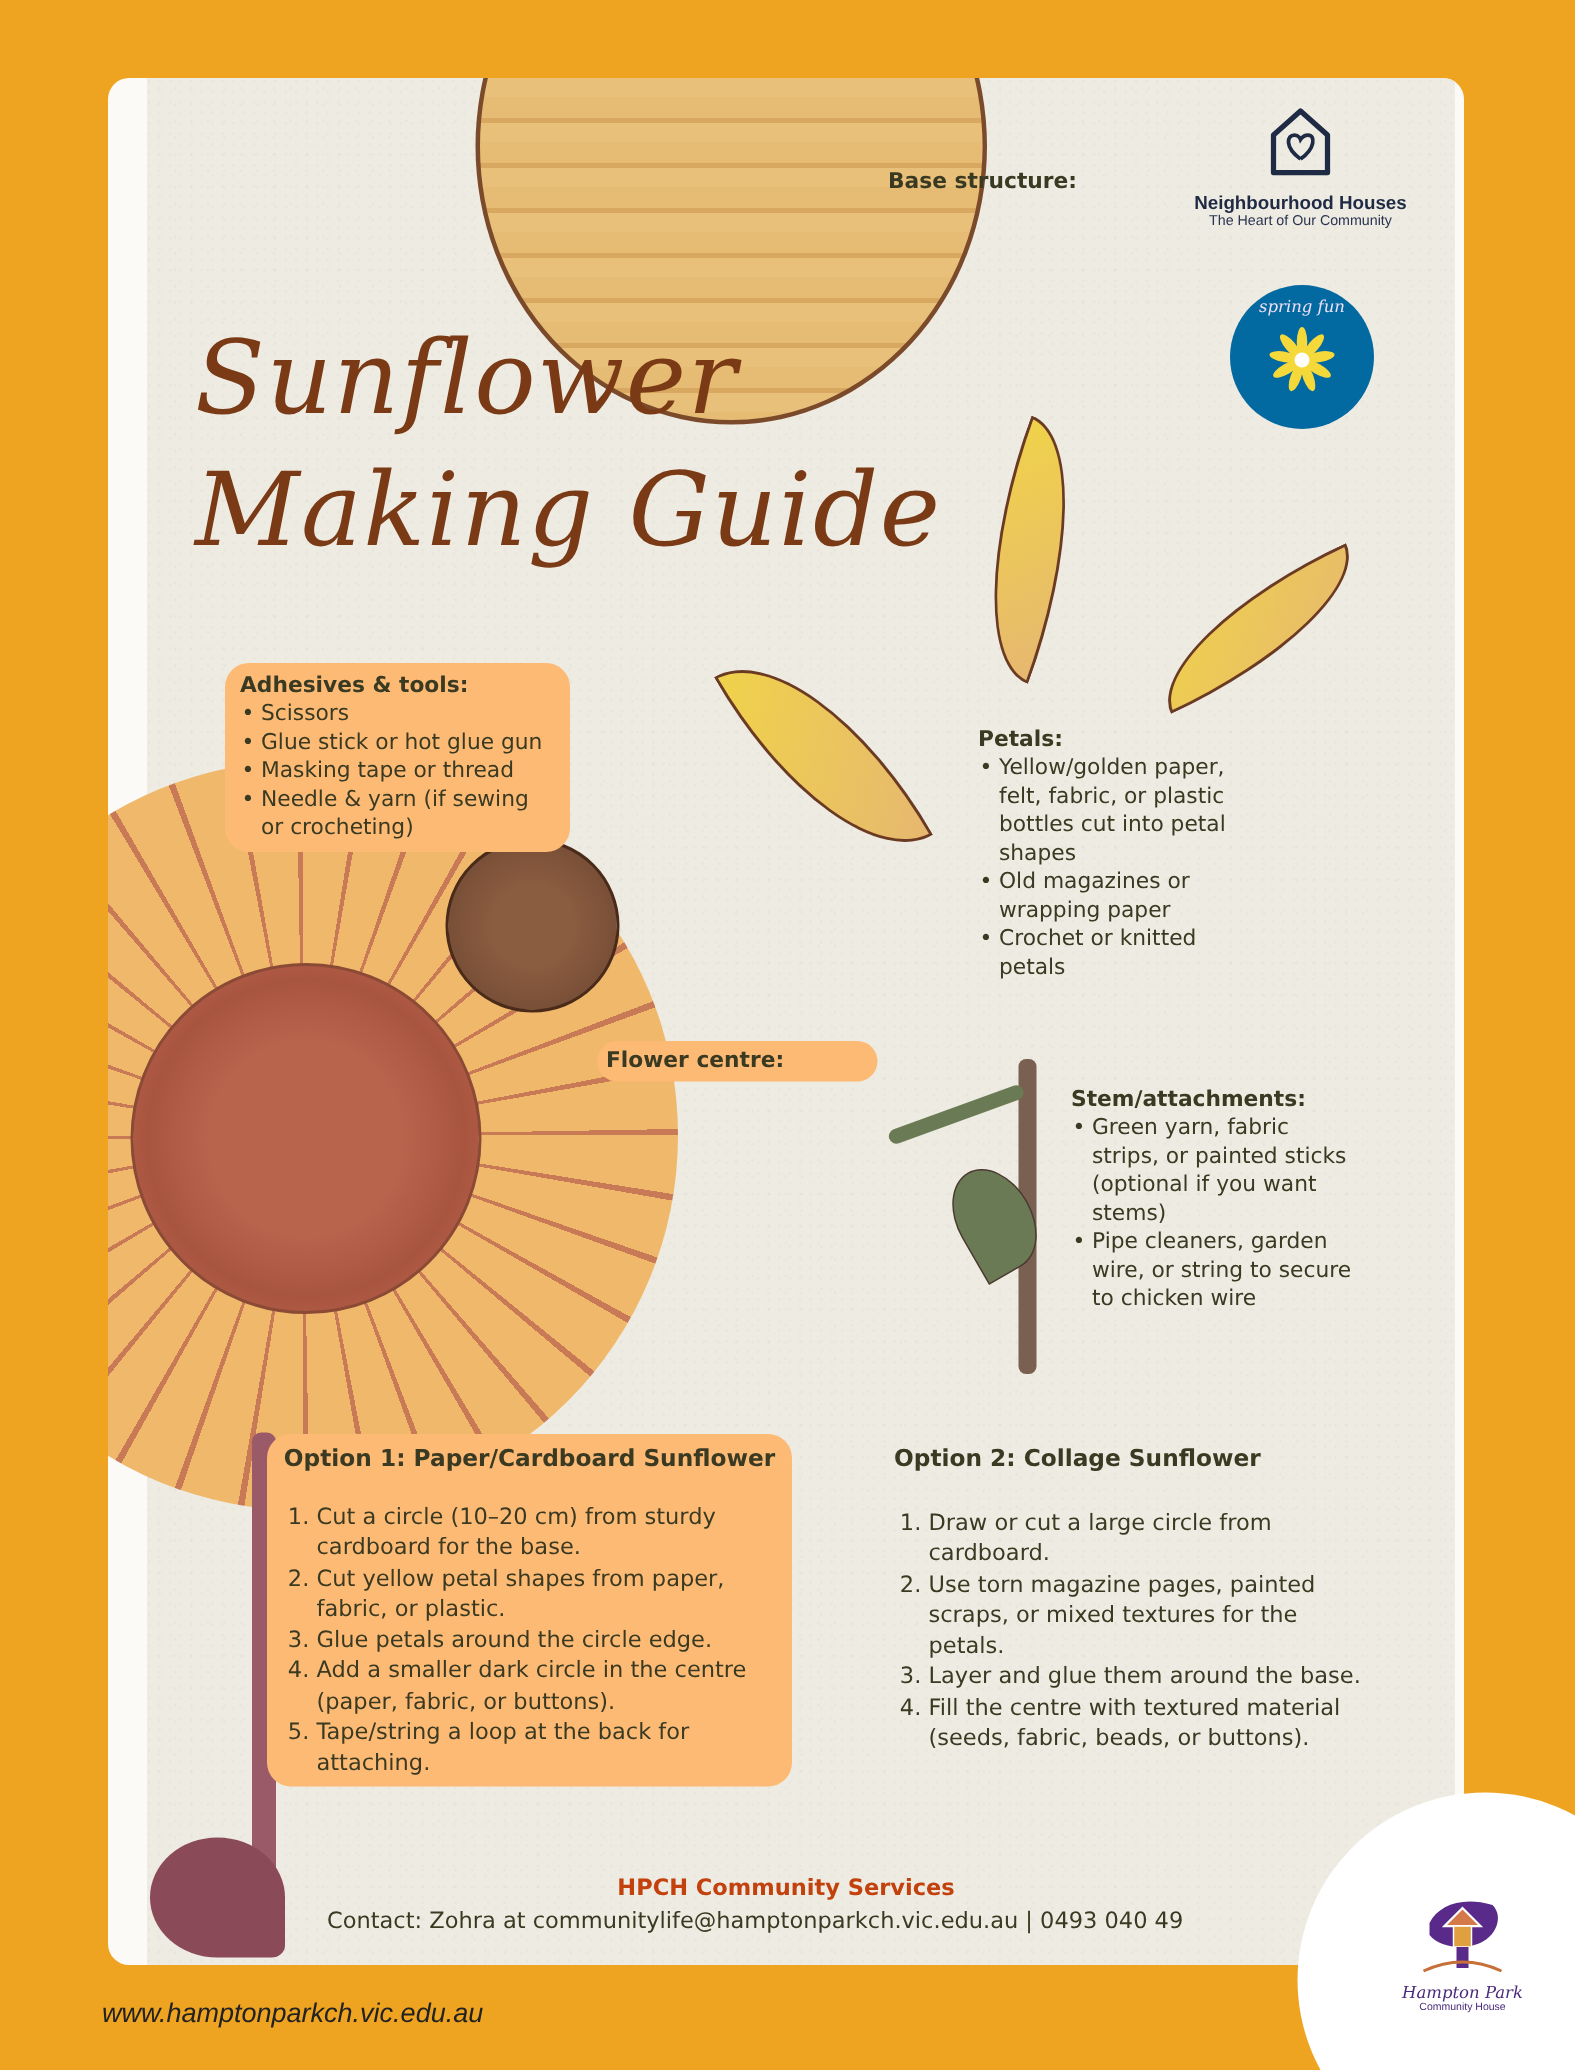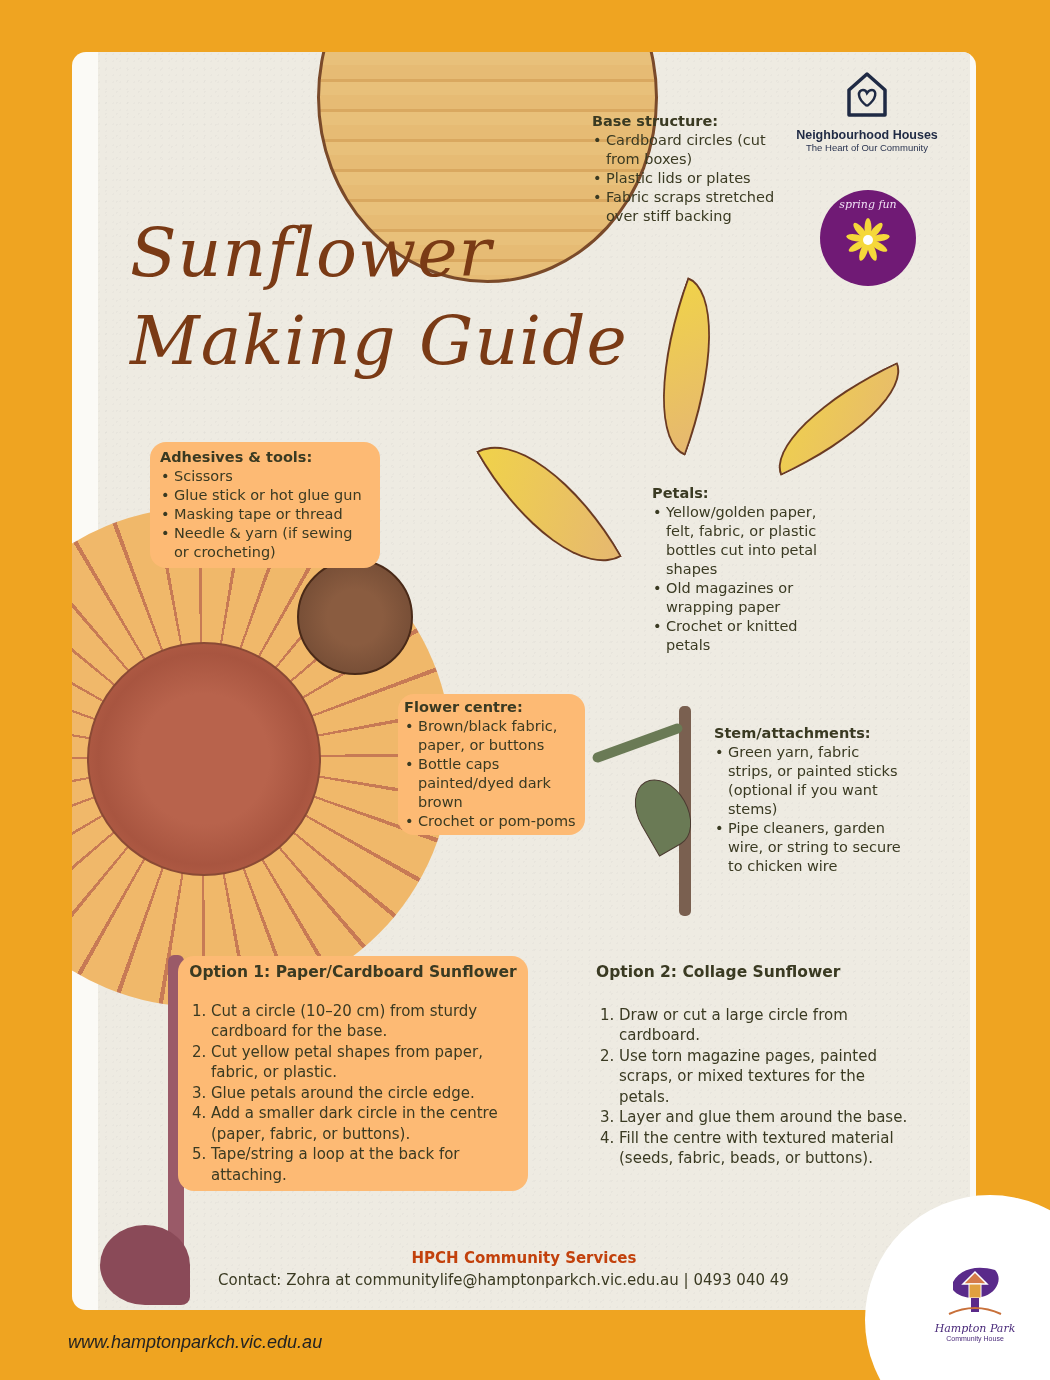--- a/index.html
+++ b/index.html
@@ -26,21 +26,21 @@
   .smallcentre { position:absolute; left:295px; top:560px; width:112px; height:112px; border-radius:50%; background:radial-gradient(circle,#8a5c40 35%,#6a4530 100%); border:2px solid #4a2a18; }
   .stalk { position:absolute; left:168px; top:955px; width:16px; height:310px; background:#9a5a68; border-radius:6px; }
   .leaf1 { position:absolute; left:100px; top:1225px; width:90px; height:80px; border-radius:50% 50% 10% 50%; background:#8a4a58; }
   .stem2 { position:absolute; left:679px; top:706px; width:12px; height:210px; background:#7a6050; border-radius:5px; }
   .leaf2 { position:absolute; left:636px; top:777px; width:48px; height:70px; background:#6a7a55; border-radius:50% 50% 50% 0; transform:rotate(-30deg); border:1px solid #4a3a30; }
   .bud { position:absolute; left:590px; top:738px; width:95px; height:10px; background:#6a7a55; border-radius:10px; transform:rotate(-20deg); }
   .nh-logo { position:absolute; left:796px; top:70px; width:142px; text-align:center; }
   .house { width:42px; height:44px; margin:0 auto; position:relative; }
   .nh-name { font-family:"Liberation Sans", sans-serif; font-weight:bold; font-size:12.5px; color:#1f2a44; margin-top:14px; }
   .nh-tag { font-family:"Liberation Sans", sans-serif; font-size:9.5px; color:#2a3450; }
-  .spring { position:absolute; left:820px; top:190px; width:96px; height:96px; border-radius:50%; background:#701a75; }
+  .spring { position:absolute; left:820px; top:190px; width:96px; height:96px; border-radius:50%; background:#0369a1; }
   .spring-label { position:absolute; top:8px; width:100%; text-align:center; font-family:"DejaVu Serif", serif; font-style:italic; color:#f0e0f5; font-size:11px; }
   .daisy { position:absolute; left:26px; top:28px; width:44px; height:44px; }
   .footer-title { position:absolute; left:0; width:904px; top:1197px; text-align:center; font-weight:bold; font-size:15px; color:#c2410c; font-family:"DejaVu Sans", sans-serif; }
   .footer-contact { position:absolute; left:146px; top:1219px; font-size:15px; color:#3a3a22; font-family:"DejaVu Sans", sans-serif; white-space:nowrap; }
   .website { position:absolute; left:68px; top:1332px; font-family:"Liberation Sans", sans-serif; font-size:18px; color:#222;font-style:italic; }
   .hp-badge { position:absolute; left:865px; top:1195px; width:250px; height:250px; border-radius:50%; background:#ffffff; }
   .hp-logo { position:absolute; left:930px; top:1262px; width:90px; text-align:center; }
   .hp-name { font-family:"DejaVu Serif", serif; font-style:italic; font-size:11px; color:#4a2a7a; }
   .hp-sub { font-family:"Liberation Sans", sans-serif; font-size:7px; color:#4a2a7a; }
 </style>
@@ -67,25 +67,20 @@
   <div class="smallcentre" style="left:225px; top:507px;"></div>
   <div class="stalk" style="left:96px; top:903px;"></div>
   <div class="leaf1" style="left:28px; top:1173px;"></div>
 
   <div class="stem2" style="left:607px; top:654px;"></div>
   <div class="leaf2" style="left:566px; top:725px;"></div>
   <div class="bud" style="left:518px; top:686px;"></div>
 
   <div class="abs txt" style="left:520px; top:60px; width:200px;">
     <h4>Base structure:</h4>
-    <ul>
-      <li>Cardboard circles (cut from boxes)</li>
-      <li>Plastic lids or plates</li>
-      <li>Fabric scraps stretched over stiff backing</li>
-    </ul>
   </div>
 
   <div class="abs txt bubble" style="left:78px; top:390px; width:210px;">
     <h4>Adhesives &amp; tools:</h4>
     <ul>
       <li>Scissors</li>
       <li>Glue stick or hot glue gun</li>
       <li>Masking tape or thread</li>
       <li>Needle &amp; yarn (if sewing or crocheting)</li>
     </ul>
@@ -95,25 +90,20 @@
     <h4>Petals:</h4>
     <ul>
       <li>Yellow/golden paper, felt, fabric, or plastic bottles cut into petal shapes</li>
       <li>Old magazines or wrapping paper</li>
       <li>Crochet or knitted petals</li>
     </ul>
   </div>
 
   <div class="abs txt bubble" style="left:326px; top:642px; width:175px; padding:4px 6px;">
     <h4>Flower centre:</h4>
-    <ul>
-      <li>Brown/black fabric, paper, or buttons</li>
-      <li>Bottle caps painted/dyed dark brown</li>
-      <li>Crochet or pom-poms</li>
-    </ul>
   </div>
 
   <div class="abs txt" style="left:642px; top:672px; width:190px;">
     <h4>Stem/attachments:</h4>
     <ul>
       <li>Green yarn, fabric strips, or painted sticks (optional if you want stems)</li>
       <li>Pipe cleaners, garden wire, or string to secure to chicken wire</li>
     </ul>
   </div>
 

